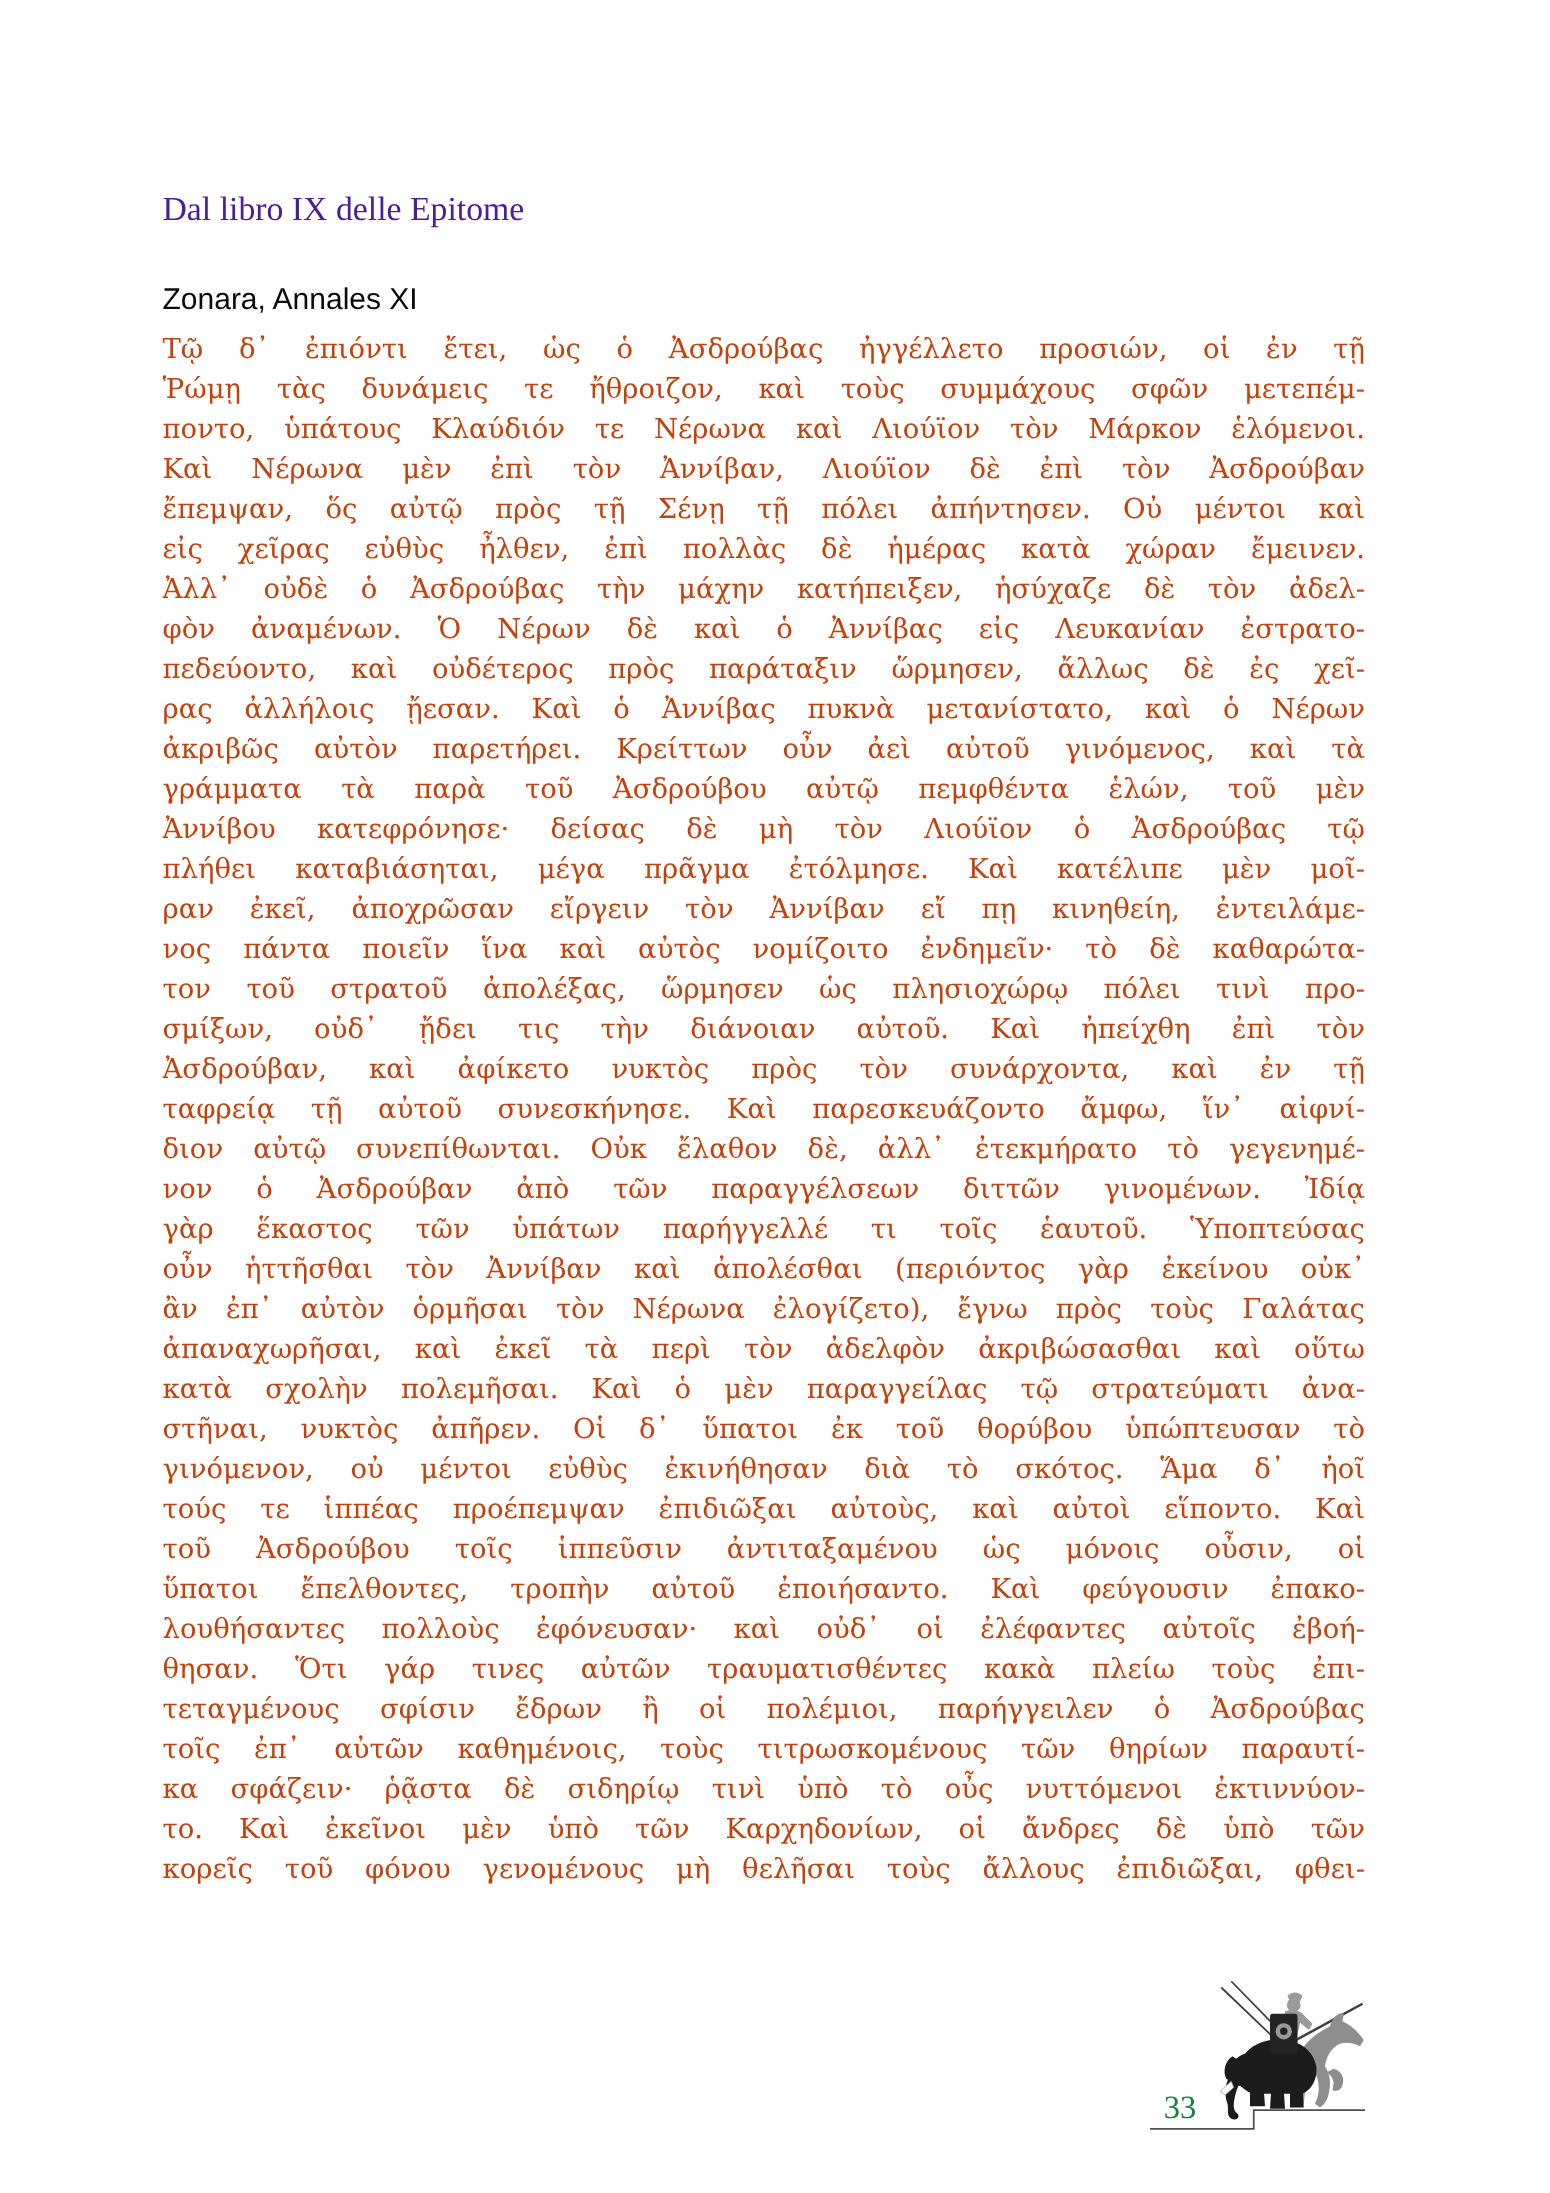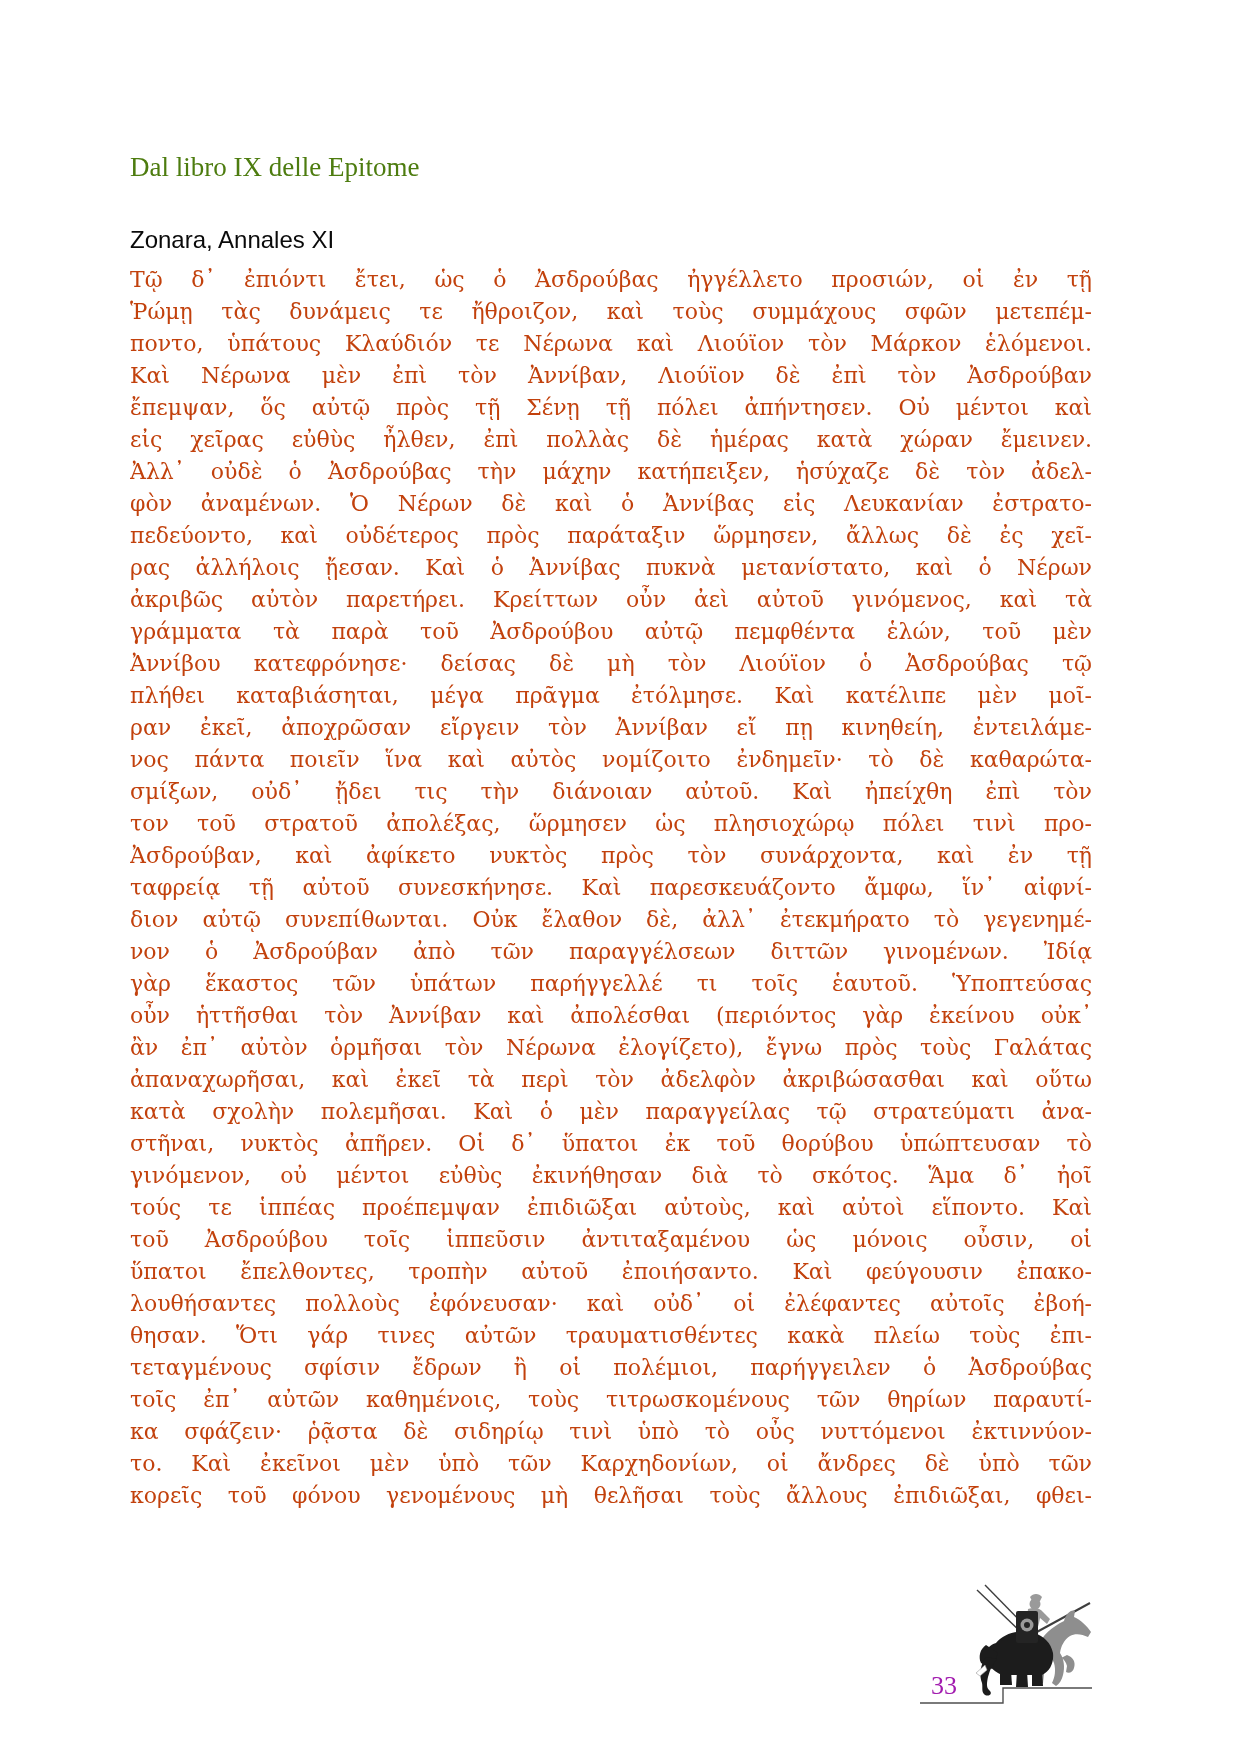--- a/index.html
+++ b/index.html
@@ -9,21 +9,21 @@
     position: relative;
     overflow: hidden;
     font-family: "DejaVu Serif", serif;
     color: #000;
   }
   .doc-title {
     position: absolute;
     left: 130px; top: 152px;
     font-family: "Liberation Serif", serif;
     font-size: 27px;
-    color: #4d7c0f;
+    color: #4c1d95;
     white-space: nowrap;
   }
   .section-heading {
     position: absolute;
     left: 130px; top: 226px;
     font-family: "Liberation Sans", sans-serif;
     font-size: 24px;
     color: #0a0a0a;
     white-space: nowrap;
   }
@@ -42,21 +42,21 @@
     text-align-last: justify;
     white-space: normal;
     overflow: hidden;
   }
   .gline .ul { text-decoration: underline; }
   .page-number {
     position: absolute;
     left: 931px; top: 1671px;
     font-family: "Liberation Serif", serif;
     font-size: 26px;
-    color: #a21caf;
+    color: #15803d;
   }
   .footer-rule { position: absolute; left: 915px; top: 1682px; }
   .illustration { position: absolute; left: 972px; top: 1583px; }
 </style>
 </head>
 <body>
 
 <div class="doc-title">Dal libro IX delle Epitome</div>
 
 <div class="section-heading">Zonara, Annales XI</div>
@@ -71,22 +71,22 @@
     <div class="gline">Ἀλλ᾽ οὐδὲ ὁ Ἀσδρούβας τὴν μάχην κατήπειξεν, ἡσύχαζε δὲ τὸν ἀδελ-</div>
     <div class="gline">φὸν ἀναμένων. Ὁ Νέρων δὲ καὶ ὁ Ἀννίβας εἰς Λευκανίαν ἐστρατο-</div>
     <div class="gline">πεδεύοντο, καὶ οὐδέτερος πρὸς παράταξιν ὥρμησεν, ἄλλως δὲ ἐς χεῖ-</div>
     <div class="gline">ρας ἀλλήλοις ᾔεσαν. Καὶ ὁ Ἀννίβας πυκνὰ μετανίστατο, καὶ ὁ Νέρων</div>
     <div class="gline">ἀκριβῶς αὐτὸν παρετήρει. Κρείττων οὖν ἀεὶ αὐτοῦ γινόμενος, καὶ τὰ</div>
     <div class="gline">γράμματα τὰ παρὰ τοῦ Ἀσδρούβου αὐτῷ πεμφθέντα ἑλών, τοῦ μὲν</div>
     <div class="gline">Ἀννίβου κατεφρόνησε· δείσας δὲ μὴ τὸν Λιούϊον ὁ Ἀσδρούβας τῷ</div>
     <div class="gline">πλήθει καταβιάσηται, μέγα πρᾶγμα ἐτόλμησε. Καὶ κατέλιπε μὲν μοῖ-</div>
     <div class="gline">ραν ἐκεῖ, ἀποχρῶσαν εἴργειν τὸν Ἀννίβαν εἴ πῃ κινηθείη, ἐντειλάμε-</div>
     <div class="gline">νος πάντα ποιεῖν ἵνα καὶ αὐτὸς νομίζοιτο ἐνδημεῖν· τὸ δὲ καθαρώτα-</div>
+    <div class="gline">τον τοῦ στρατοῦ ἀπολέξας, ὥρμησεν ὡς πλησιοχώρῳ πόλει τινὶ προ-</div>
     <div class="gline">σμίξων, οὐδ᾽ ᾔδει τις τὴν διάνοιαν αὐτοῦ. Καὶ ἠπείχθη ἐπὶ τὸν</div>
-    <div class="gline">τον τοῦ στρατοῦ ἀπολέξας, ὥρμησεν ὡς πλησιοχώρῳ πόλει τινὶ προ-</div>
     <div class="gline">Ἀσδρούβαν, καὶ ἀφίκετο νυκτὸς πρὸς τὸν συνάρχοντα, καὶ ἐν τῇ</div>
     <div class="gline">ταφρείᾳ τῇ αὐτοῦ συνεσκήνησε. Καὶ παρεσκευάζοντο ἄμφω, ἵν᾽ αἰφνί-</div>
     <div class="gline">διον αὐτῷ συνεπίθωνται. Οὐκ ἔλαθον δὲ, ἀλλ᾽ ἐτεκμήρατο τὸ γεγενημέ-</div>
     <div class="gline">νον ὁ Ἀσδρούβαν ἀπὸ τῶν παραγγέλσεων διττῶν γινομένων. Ἰδίᾳ</div>
     <div class="gline">γὰρ ἕκαστος τῶν ὑπάτων παρήγγελλέ τι τοῖς ἑαυτοῦ. Ὑποπτεύσας</div>
     <div class="gline">οὖν ἡττῆσθαι τὸν Ἀννίβαν καὶ ἀπολέσθαι (περιόντος γὰρ ἐκείνου οὐκ᾽</div>
     <div class="gline">ἂν ἐπ᾽ αὐτὸν ὁρμῆσαι τὸν Νέρωνα ἐλογίζετο), ἔγνω πρὸς τοὺς Γαλάτας</div>
     <div class="gline">ἀπαναχωρῆσαι, καὶ ἐκεῖ τὰ περὶ τὸν ἀδελφὸν ἀκριβώσασθαι καὶ οὕτω</div>
     <div class="gline">κατὰ σχολὴν πολεμῆσαι. Καὶ ὁ μὲν παραγγείλας τῷ στρατεύματι ἀνα-</div>
     <div class="gline">στῆναι, νυκτὸς ἀπῆρεν. Οἱ δ᾽ ὕπατοι ἐκ τοῦ θορύβου ὑπώπτευσαν τὸ</div>

